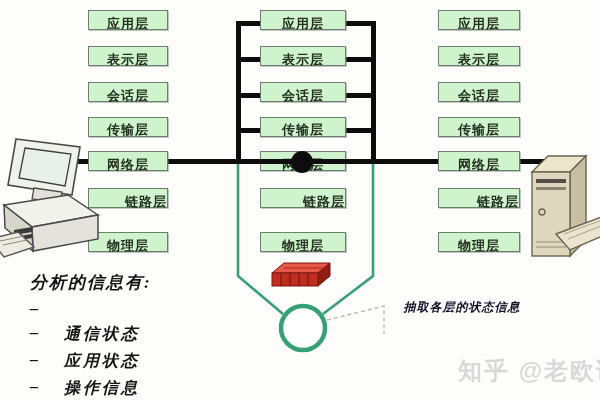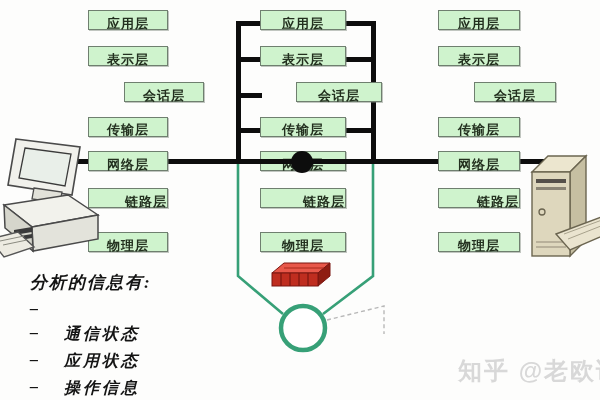--- a/index.html
+++ b/index.html
@@ -10,21 +10,21 @@
   
   .layer-box{
     position:absolute;height:20px;line-height:26px;text-align:center;
     background:#cff3cd;border:1px solid #6f7f6f;box-sizing:border-box;
     font-size:13px;font-weight:700;color:#23301f;letter-spacing:1px;
     box-shadow:1px 1px 0 rgba(120,130,120,.45);
   }
   .cL{left:88px;width:80px;}
   .cM{left:260px;width:86px;}
   .cR{left:438px;width:82px;}
-  .r0{top:10px;} .r1{top:46px;} .r2{top:82px;margin-left:36px;} .r3{top:117px;font-family:Liberation Mono, monospace;}
+  .r0{top:10px;} .r1{top:46px;} .r2{top:82px;} .r3{top:117px;font-family:Liberation Mono, monospace;}
   .r4{top:151px;} .r5{top:188px;text-align:right;} .r6{top:232px;}
   
   .blk{position:absolute;background:#0d0d0d;}
   .v-left {left:236px;top:21px;width:5px;height:143px;}
   .v-right{left:371px;top:21px;width:5px;height:143px;}
   .stubL{left:238px;width:24px;height:5px;}
   .stubR{left:345px;width:30px;height:5px;}
   .sy0{top:21px;} .sy1{top:57px;} .sy2{top:93px;} .sy3{top:128px;}
   
   .hline{position:absolute;left:46px;top:159px;width:504px;height:5px;background:#0d0d0d;}
@@ -158,17 +158,18 @@
       <span class="dash">–</span>
       <span class="lbl">应用状态</span>
     </div>
     <div class="row">
       <span class="dash">–</span>
       <span class="lbl">操作信息</span>
     </div>
   </div>
 
   <div class="annotation">
+    <div>抽取各层的状态信息</div>
   </div>
 
   <div class="watermark">知乎 @老欧说风</div>
 
 </div>
 
 </body></html>

